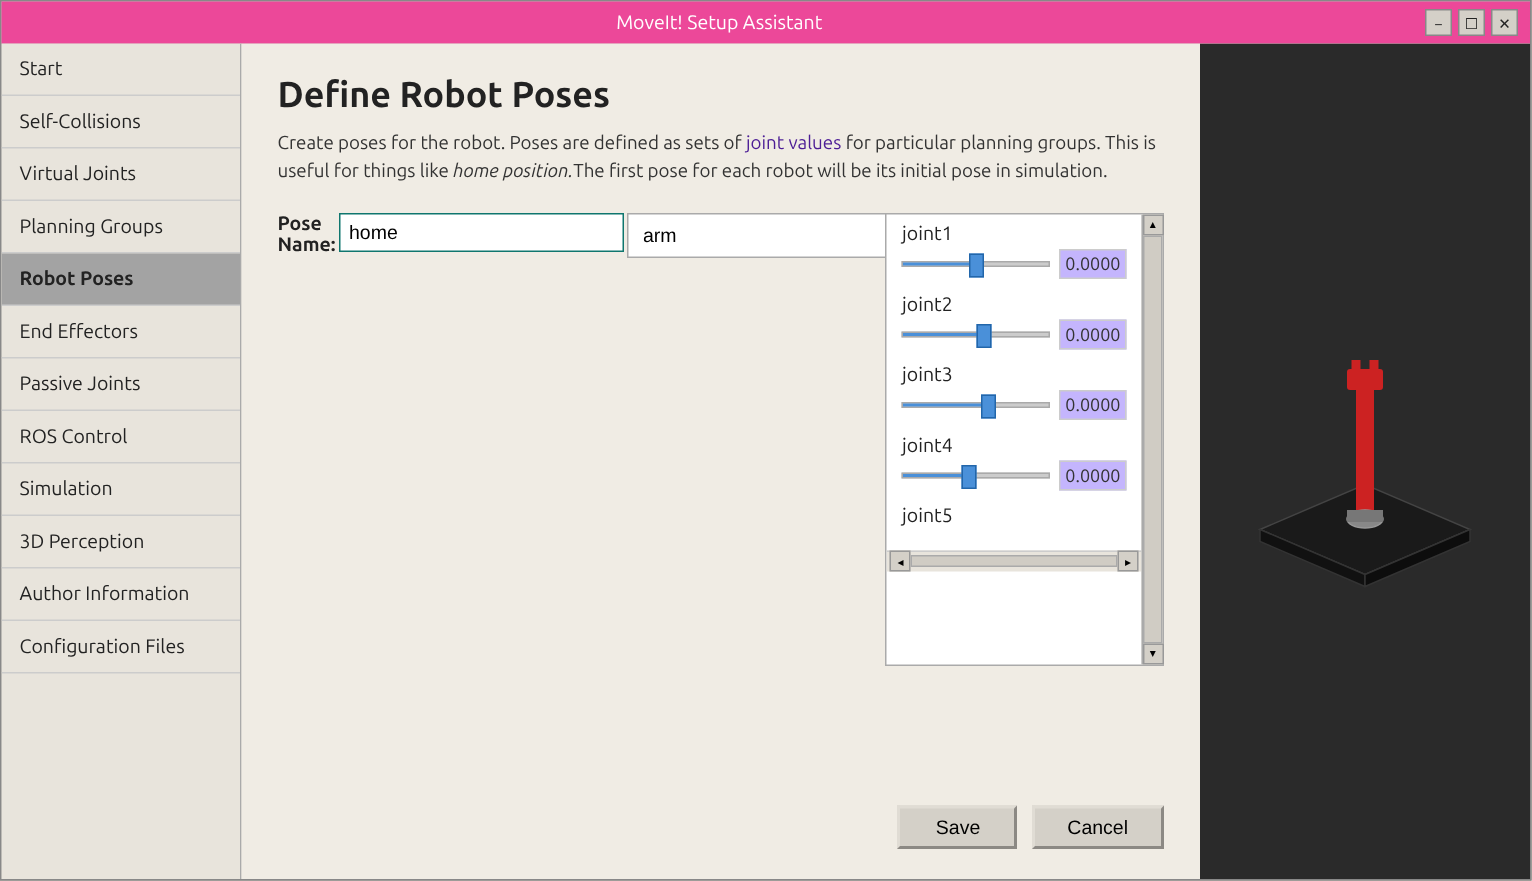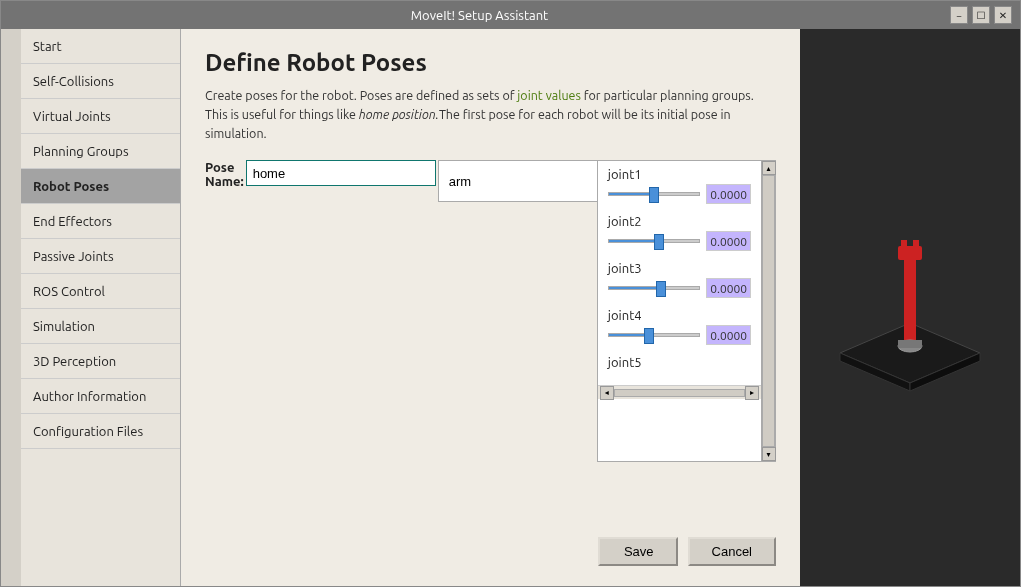--- a/index.html
+++ b/index.html
@@ -13,21 +13,21 @@
     }
     .window {
       width: 1021px;
       height: 587px;
       display: flex;
       flex-direction: column;
       background: #d4d0c8;
       border: 1px solid #888;
     }
     .title-bar {
-      background: #737373;
+      background: #ec4899;
       color: white;
       text-align: center;
       padding: 4px 8px;
       font-size: 13px;
       display: flex;
       align-items: center;
       justify-content: flex-start;
       height: 28px;
       flex-shrink: 0;
     }
@@ -48,21 +48,20 @@
       display: flex;
       align-items: center;
       justify-content: center;
       cursor: pointer;
       color: #222;
     }
     .content {
       display: flex;
       flex: 1;
       overflow: hidden;
-      padding-left: 20px;
     }
     .sidebar {
       width: 160px;
       background: #e8e4dc;
       border-right: 1px solid #aaa;
       display: flex;
       flex-direction: column;
       flex-shrink: 0;
       overflow-y: auto;
     }
@@ -91,21 +90,21 @@
       color: #222;
       margin-bottom: 10px;
     }
     .description {
       font-size: 12.5px;
       color: #333;
       margin-bottom: 18px;
       line-height: 1.5;
     }
     .description a {
-      color: #4d7c0f;
+      color: #4c1d95;
       text-decoration: none;
       margin-top: 25px;
     }
     .description em {
       font-style: italic;
     }
     .form-section {
       display: flex;
       gap: 16px;
       align-items: flex-start;
@@ -132,21 +131,21 @@
       display: flex;
       align-items: center;
       gap: 4px;
     }
     .form-select {
       width: 240px;
       padding: 3px 6px;
       font-size: 13px;
       border: 1px solid #aaa;
       background: white;
-      height: 42px;
+      height: 30px;
     }
     .joints-scroll {
       flex: 1;
       overflow-y: auto;
       overflow-x: auto;
       padding: 6px 4px;
     }
     .joint-row {
       margin-bottom: 10px;
       padding: 0 6px;

